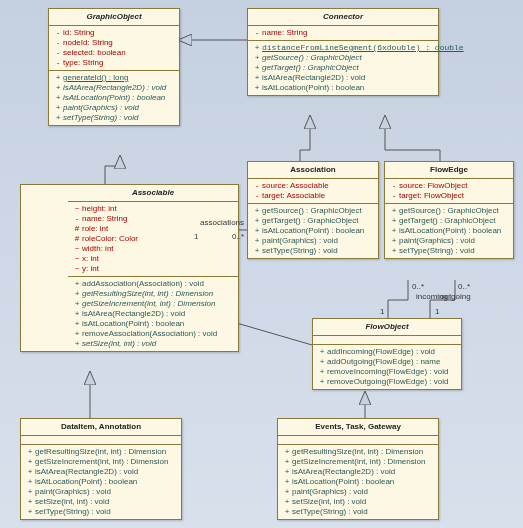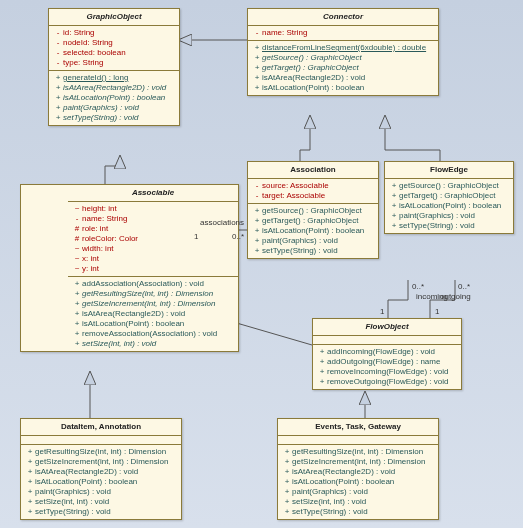--- a/index.html
+++ b/index.html
@@ -100,21 +100,21 @@
       <div class="row italic-row"><span class="vis ">+</span><span>setType(String) : void</span></div>
     </div>
 </div>
 
 <div class="class-box" style="left:247px; top:8px; width:190px;">
   <div class="class-title italic">Connector</div>
   <div class="section" id="conn-attrs">
       <div class="row"><span class="vis private">-</span><span class="private">name: String</span></div>
     </div>
   <div class="section" id="conn-ops">
-      <div class="row"><span class="vis ">+</span><span style="text-decoration: underline;">distanceFromLineSegment(6xdouble) : double</span></div>
+      <div class="row"><span class="vis ">+</span><span style="text-decoration: underline; font-family: Liberation Mono, monospace;">distanceFromLineSegment(6xdouble) : double</span></div>
       <div class="row italic-row"><span class="vis ">+</span><span>getSource() : GraphicObject</span></div>
       <div class="row italic-row"><span class="vis ">+</span><span>getTarget() : GraphicObject</span></div>
       <div class="row"><span class="vis ">+</span><span>isAtArea(Rectangle2D) : void</span></div>
       <div class="row"><span class="vis ">+</span><span>isAtLocation(Point) : boolean</span></div>
     </div>
 </div>
 
 <div class="class-box" style="left:20px; top:184px; width:170px;padding-left:47px;">
   <div class="class-title italic">Associable</div>
   <div class="section" id="asc-attrs">
@@ -147,20 +147,24 @@
       <div class="row"><span class="vis ">+</span><span>getSource() : GraphicObject</span></div>
       <div class="row"><span class="vis ">+</span><span>getTarget() : GraphicObject</span></div>
       <div class="row"><span class="vis ">+</span><span>isAtLocation(Point) : boolean</span></div>
       <div class="row"><span class="vis ">+</span><span>paint(Graphics) : void</span></div>
       <div class="row"><span class="vis ">+</span><span>setType(String) : void</span></div>
     </div>
 </div>
 
 <div class="class-box" style="left:384px; top:161px; width:128px;">
   <div class="class-title">FlowEdge</div>
+  <div class="section" id="fe-attrs">
+      <div class="row"><span class="vis private">-</span><span class="private">source: FlowObject</span></div>
+      <div class="row"><span class="vis private">-</span><span class="private">target: FlowObject</span></div>
+    </div>
   <div class="section" id="fe-ops">
       <div class="row"><span class="vis ">+</span><span>getSource() : GraphicObject</span></div>
       <div class="row"><span class="vis ">+</span><span>getTarget() : GraphicObject</span></div>
       <div class="row"><span class="vis ">+</span><span>isAtLocation(Point) : boolean</span></div>
       <div class="row"><span class="vis ">+</span><span>paint(Graphics) : void</span></div>
       <div class="row"><span class="vis ">+</span><span>setType(String) : void</span></div>
     </div>
 </div>
 
 <div class="class-box" style="left:312px; top:318px; width:148px;">

